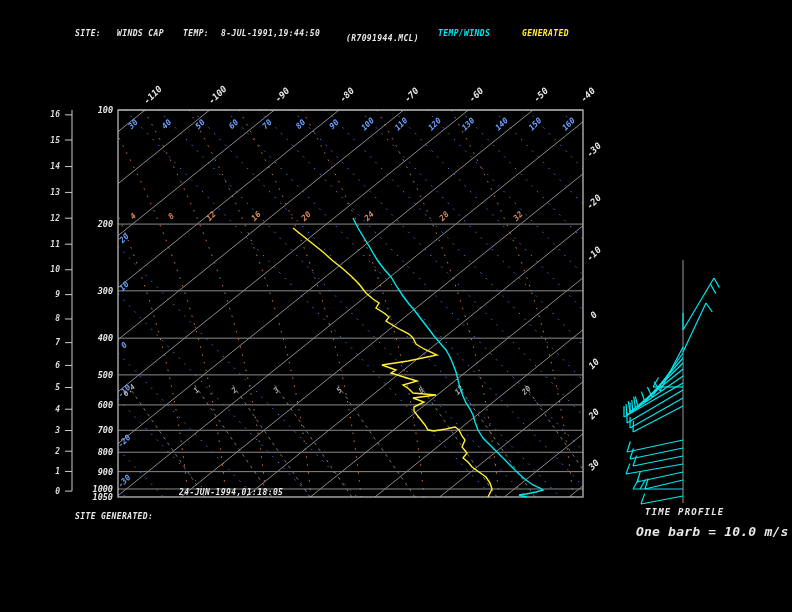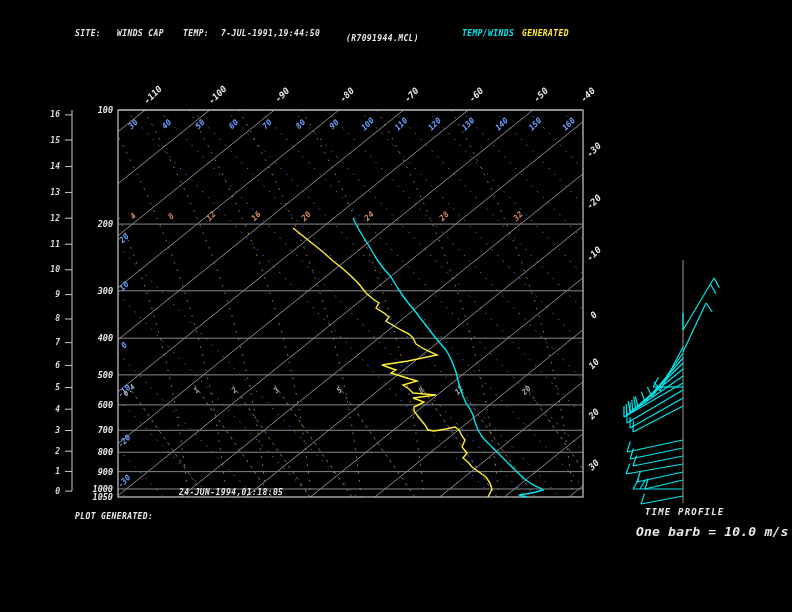--- a/index.html
+++ b/index.html
@@ -14,23 +14,23 @@
 </style>
 </head>
 <body>
 
 <div class="screen">
 
   <div>
     <span class="txt" style="left:75px;top:29px">SITE:</span>
     <span class="txt" style="left:117px;top:29px">WINDS CAP</span>
     <span class="txt" style="left:183px;top:29px">TEMP:</span>
-    <span class="txt" style="left:221px;top:29px">7-JUL-1991,19:44:50</span>
+    <span class="txt" style="left:221px;top:29px">8-JUL-1991,19:44:50</span>
     <span class="txt" style="left:346px;top:34px">(R7091944.MCL)</span>
-    <span class="txt cyan" style="left:462px;top:29px">TEMP/WINDS</span>
+    <span class="txt cyan" style="left:438px;top:29px">TEMP/WINDS</span>
     <span class="txt yellow" style="left:522px;top:29px">GENERATED</span>
   </div>
 
   <svg id="chart" width="792" height="612" viewBox="0 0 792 612" style="position:absolute;left:0;top:0">
       <defs>
         <clipPath id="cc">
           <rect x="118" y="110" width="465" height="387"></rect>
         </clipPath>
       </defs>
       <g clip-path="url(#cc)" stroke="#4477ee" stroke-width="1" stroke-dasharray="1.5 6.5">
@@ -265,20 +265,20 @@
         <line x1="645" y1="489" x2="648.1564544064599" y2="478.462600150894" stroke="#00e8ee" stroke-width="1.2"></line>
         <line x1="683" y1="489" x2="633" y2="489" stroke="#00e8ee" stroke-width="1.2"></line>
         <line x1="633" y1="489" x2="638.5" y2="479.47372055837116" stroke="#00e8ee" stroke-width="1.2"></line>
         <line x1="640" y1="489" x2="645.5" y2="479.47372055837116" stroke="#00e8ee" stroke-width="1.2"></line>
         <line x1="683" y1="496" x2="641" y2="504" stroke="#00e8ee" stroke-width="1.2"></line>
         <line x1="641" y1="504" x2="644.6203798886513" y2="493.61285171657545" stroke="#00e8ee" stroke-width="1.2"></line>
       </g>
     </svg>
 
   <div>
-    <span class="txt" style="left:75px;top:512px">PLOT GENERATED:</span>
+    <span class="txt" style="left:75px;top:512px">SITE GENERATED:</span>
     <span class="txt" style="left:179px;top:488px">24-JUN-1994,01:18:05</span>
   </div>
 
   <span class="txt wtitle" style="left:645px;top:507px">TIME PROFILE</span>
   <span class="txt small" style="left:636px;top:524px">One barb = 10.0 m/s</span>
 
 </div>
 
 </body></html>

